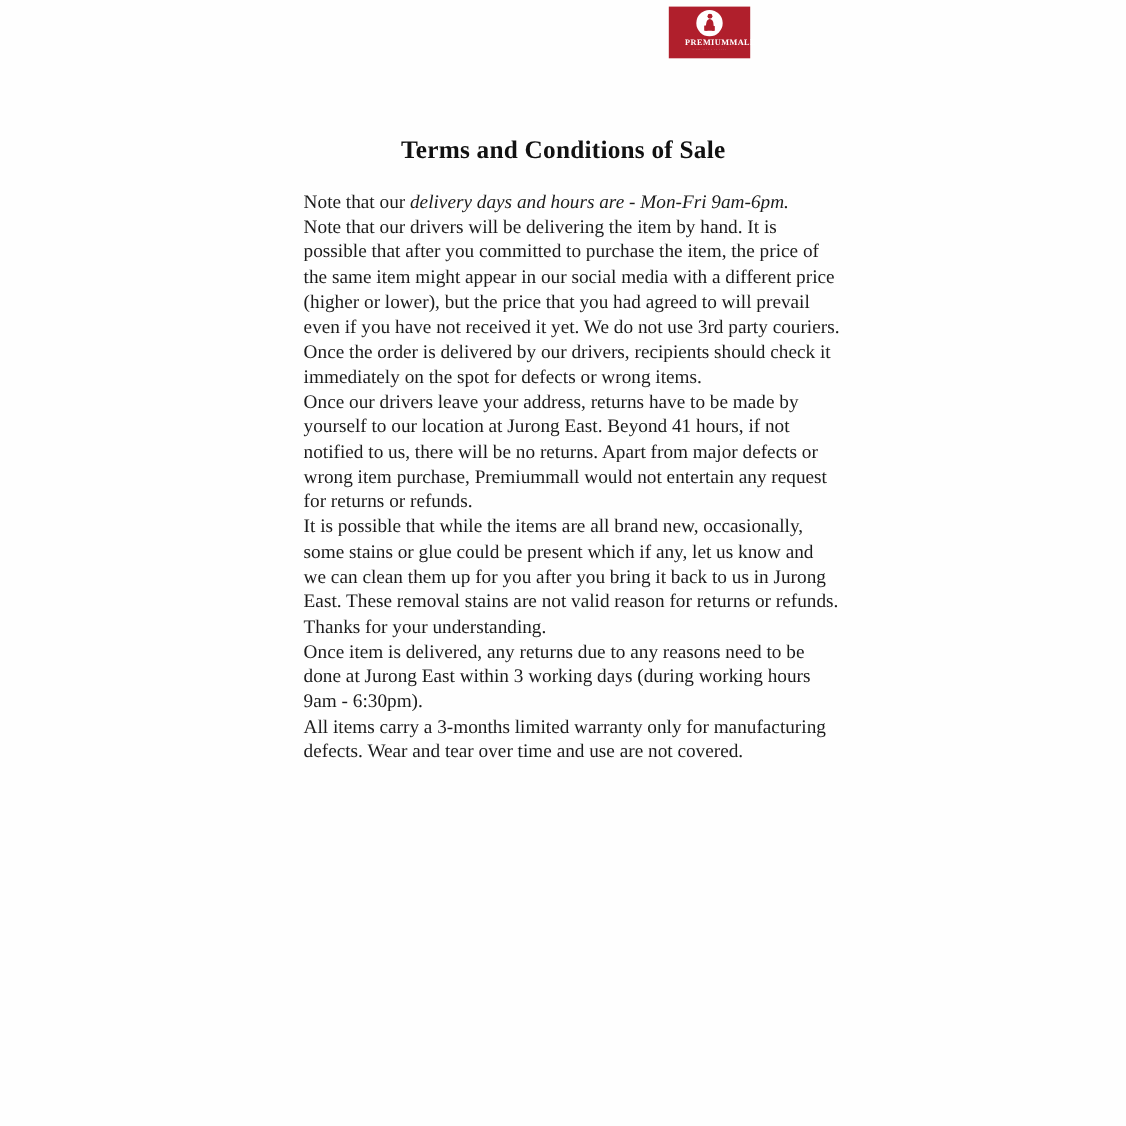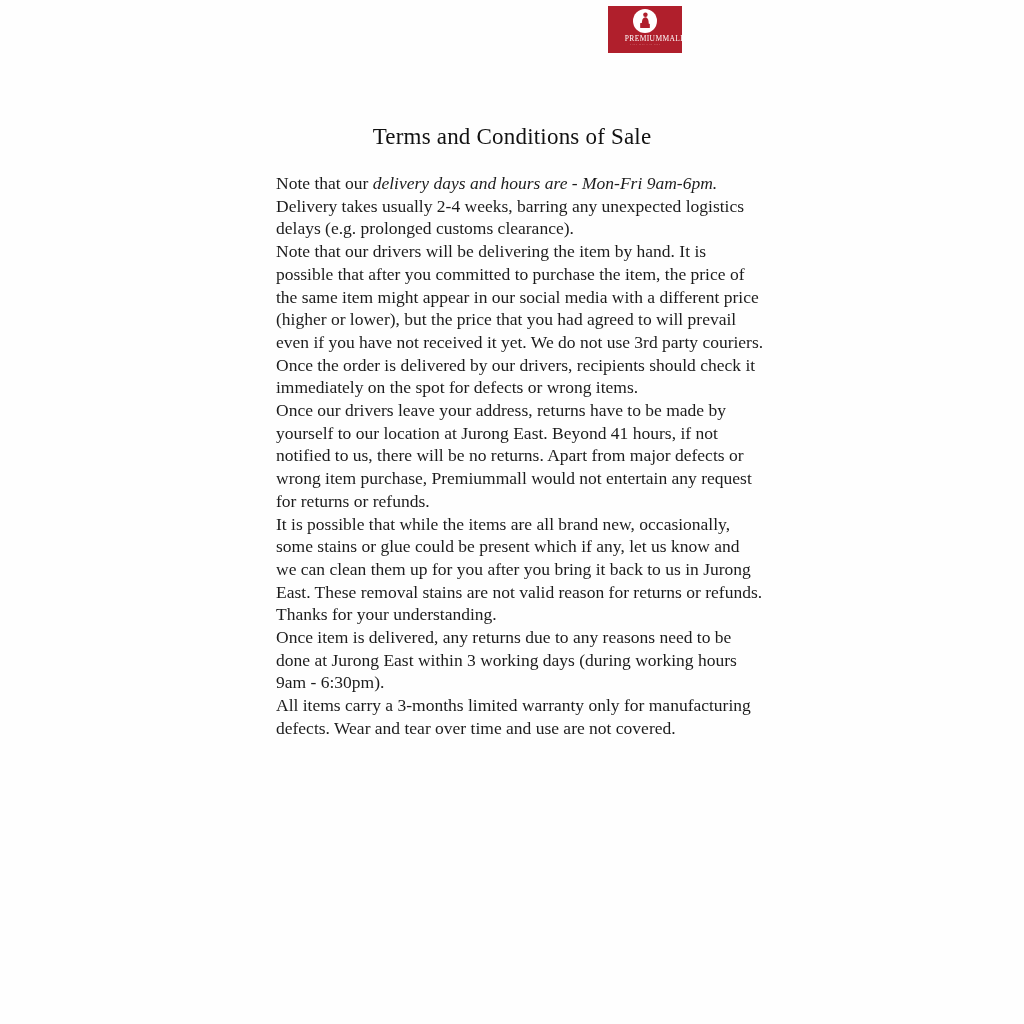--- a/index.html
+++ b/index.html
@@ -36,21 +36,21 @@
     background: #ffffff;
     display: flex;
     align-items: center;
     justify-content: center;
   }
   .logo-circle svg { display: block; }
   .logo-brand {
     margin-top: 1px;
     color: #ffffff;
     font-size: 7.5px;
-    font-weight: normal;
+    font-weight: bold;
     letter-spacing: 0.4px;
     line-height: 9px;
     white-space: nowrap;
     padding-left: 20px;
   }
   .logo-tagline {
     color: #f4c9cc;
     font-size: 3px;
     line-height: 4px;
     letter-spacing: 0.6px;
@@ -58,21 +58,21 @@
   }
   
   .doc-title {
     position: absolute;
     top: 124px;
     left: 0;
     width: 1024px;
     margin: 0;
     text-align: center;
     font-size: 23px;
-    font-weight: normal;
+    font-weight: bold;
     color: #111111;
     letter-spacing: 0.2px;
   }
   
   .doc-body {
     position: absolute;
     left: 276px;
     top: 172px;
     width: 488px;
     color: #1c1c1c;
@@ -102,21 +102,20 @@
       </svg>
     </div>
     <div class="logo-brand">PREMIUMMALL</div>
     <div class="logo-tagline">· ··· ···· · ·· ····</div>
   </div>
 
   <h1 class="doc-title">Terms and Conditions of Sale</h1>
 
   <div class="doc-body">
     <p><span>Note that our </span><em>delivery days and hours are - Mon-Fri 9am-6pm.</em></p>
-    <p>Delivery takes usually 2-4 weeks, barring any unexpected logistics delays (e.g. prolonged customs clearance).</p>
     <p>Note that our drivers will be delivering the item by hand. It is possible that after you committed to purchase the item, the price of the same item might appear in our social media with a different price (higher or lower), but the price that you had agreed to will prevail even if you have not received it yet. We do not use 3rd party couriers.</p>
     <p>Once the order is delivered by our drivers, recipients should check it immediately on the spot for defects or wrong items.</p>
     <p>Once our drivers leave your address, returns have to be made by yourself to our location at Jurong East. Beyond 41 hours, if not notified to us, there will be no returns. Apart from major defects or wrong item purchase, Premiummall would not entertain any request for returns or refunds.</p>
     <p>It is possible that while the items are all brand new, occasionally, some stains or glue could be present which if any, let us know and we can clean them up for you after you bring it back to us in Jurong East. These removal stains are not valid reason for returns or refunds. Thanks for your understanding.</p>
     <p>Once item is delivered, any returns due to any reasons need to be done at Jurong East within 3 working days (during working hours 9am - 6:30pm).</p>
     <p>All items carry a 3-months limited warranty only for manufacturing defects. Wear and tear over time and use are not covered.</p>
   </div>
 
 </div>
 

